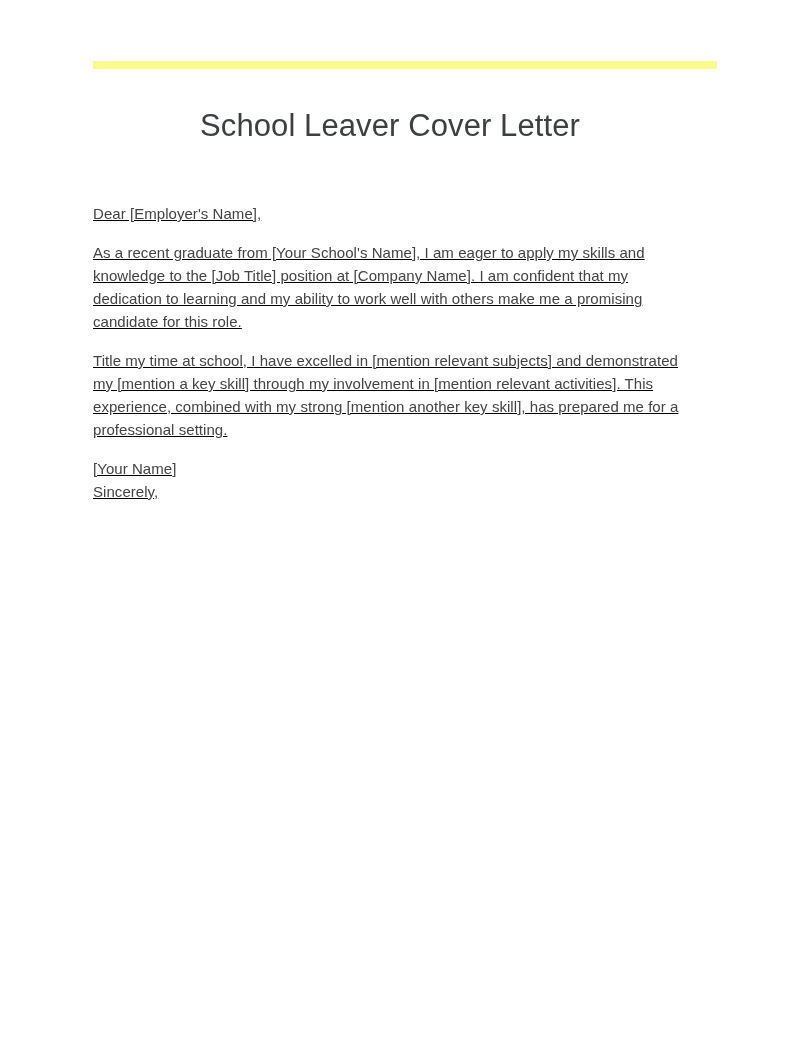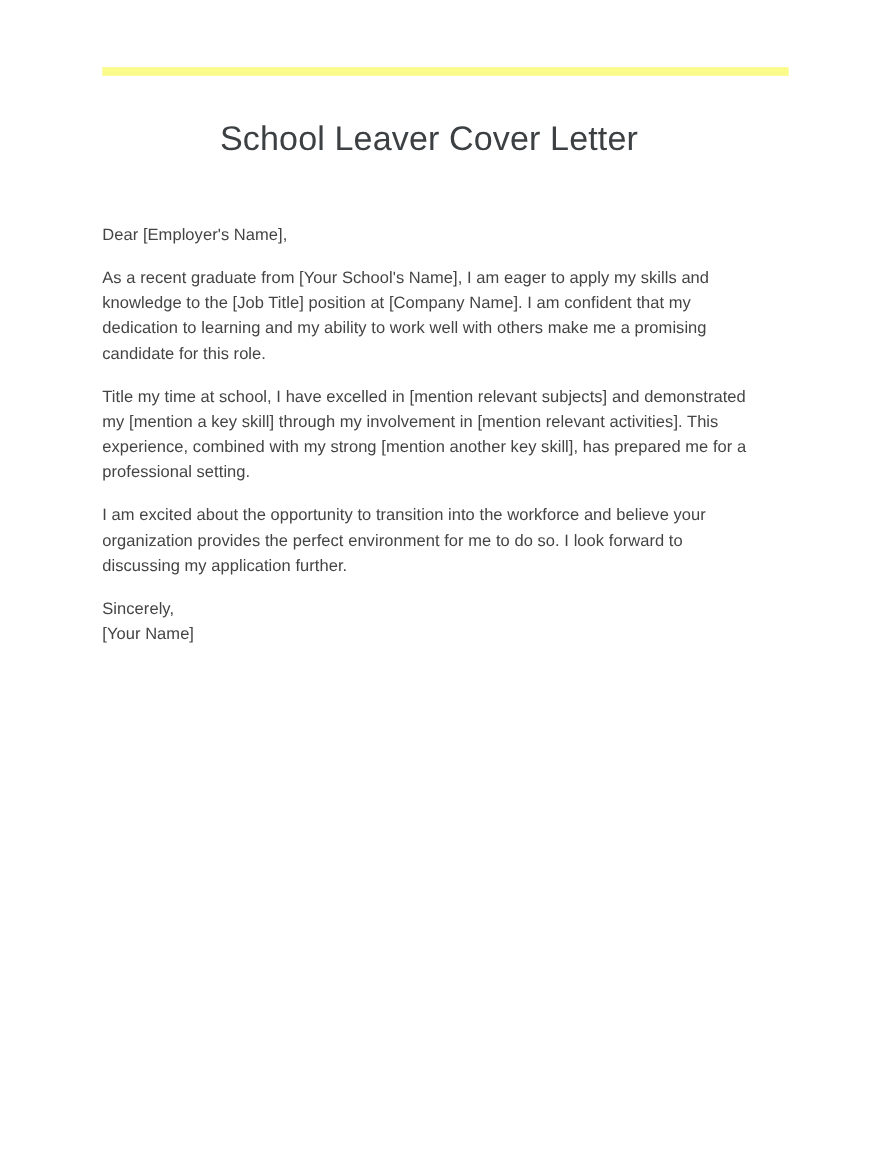--- a/index.html
+++ b/index.html
@@ -49,20 +49,21 @@
     color: #3c4043;
     white-space: nowrap;
   }
 
   
   .letter-body {
     position: absolute;
     left: 93px;
     top: 202px;
     width: 592px;
+    text-decoration: underline;
   }
 
   .letter-block {
     margin: 0 0 16px 0;
     font-size: 15px;
     line-height: 23px;
     color: #444444;
     text-align: left;
     letter-spacing: 0.05px;
   }
@@ -85,22 +86,21 @@
   <h1 class="doc-title">School Leaver Cover Letter</h1>
 
   <div class="letter-body">
 
     <p class="letter-block">Dear [Employer's Name],</p>
 
     <p class="letter-block">As a recent graduate from [Your School's Name], I am eager to apply my skills and knowledge to the [Job Title] position at [Company Name]. I am confident that my dedication to learning and my ability to work well with others make me a promising candidate for this role.</p>
 
     <p class="letter-block">Title my time at school, I have excelled in [mention relevant subjects] and demonstrated my [mention a key skill] through my involvement in [mention relevant activities]. This experience, combined with my strong [mention another key skill], has prepared me for a professional setting.</p>
 
-    <p class="letter-block">I am excited about the opportunity to transition into the workforce and believe your organization provides the perfect environment for me to do so. I look forward to discussing my application further.</p>
 
     <p class="letter-block">
+      <span class="sig-line">[Your Name]</span>
       <span class="sig-line">Sincerely,</span>
-      <span class="sig-line">[Your Name]</span>
     </p>
 
   </div>
 
 </div>
 
 </body></html>

